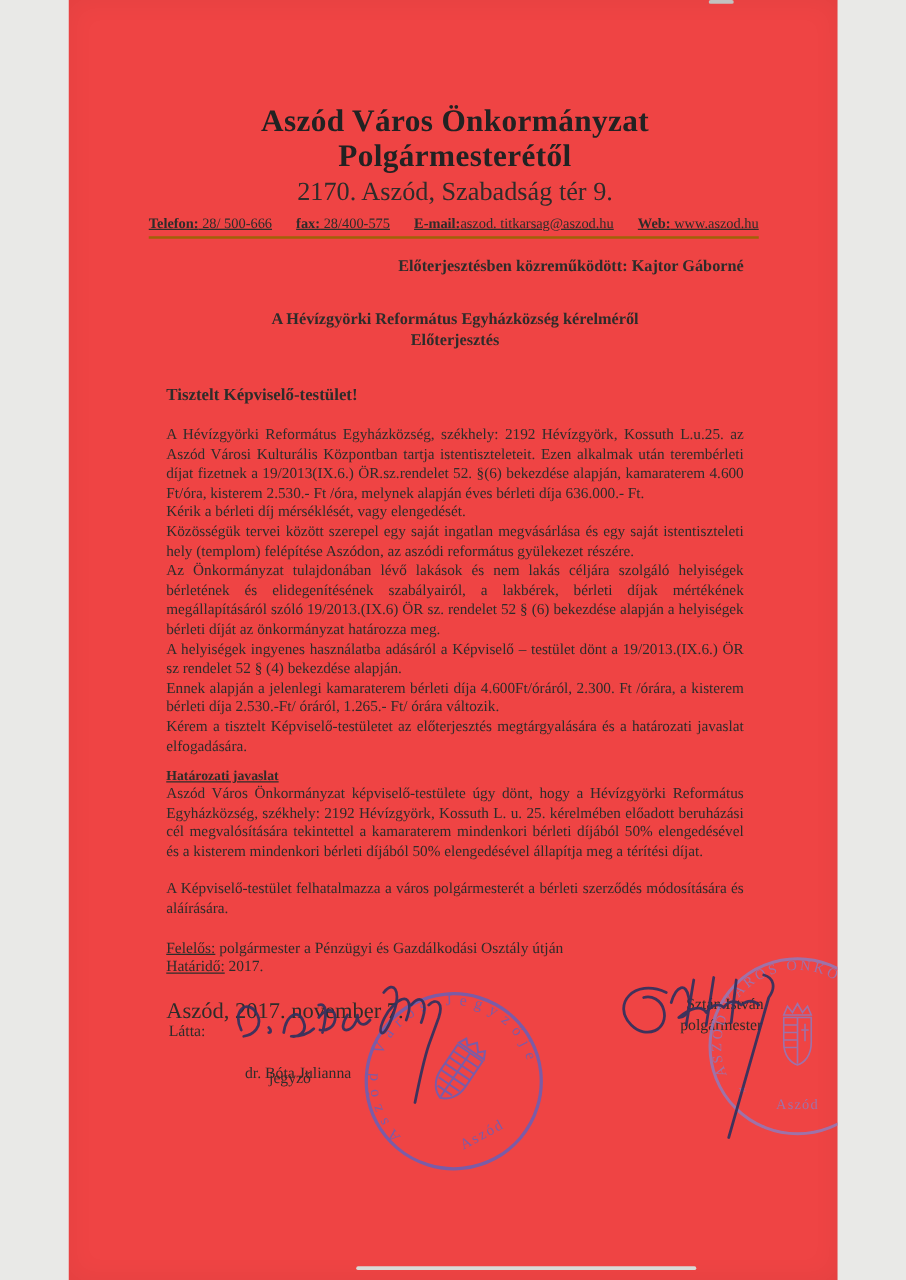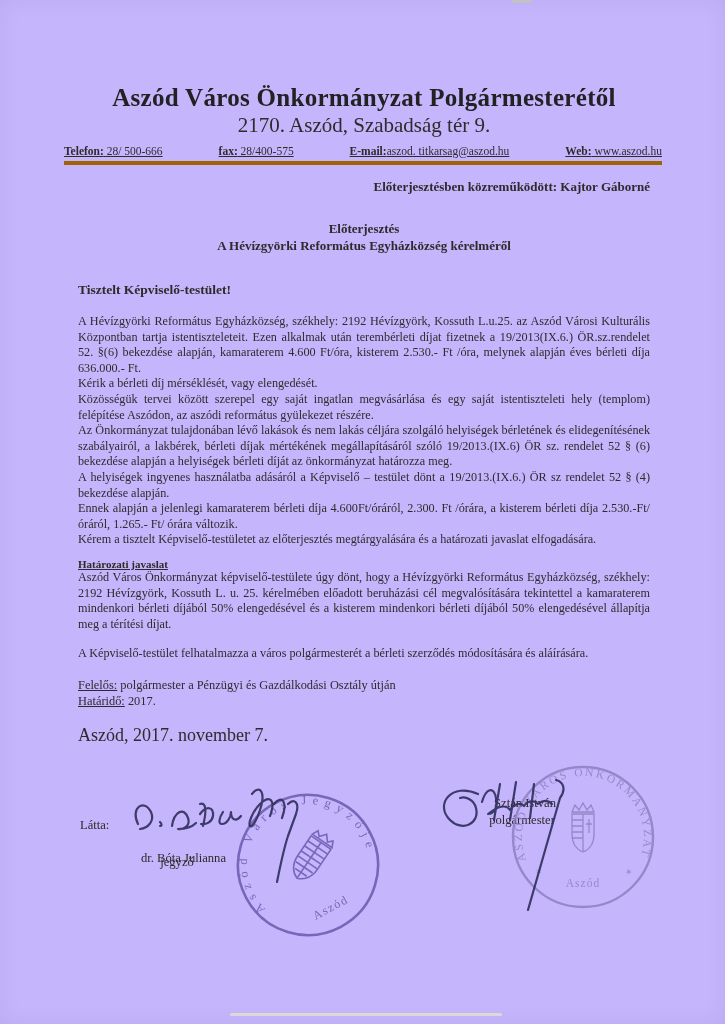--- a/index.html
+++ b/index.html
@@ -1,28 +1,28 @@
 <!DOCTYPE html>
 <html><head>
 <meta charset="utf-8">
 <style>
   * { margin:0; padding:0; box-sizing:border-box; }
   html,body { background:#e9e9e7; }
   .scan {
-    position:relative; width:725px; height:1024px; margin:0 auto;
-    background:#c4b5fd; overflow:hidden;
+    position:relative; width:615px; height:1024px; margin:0 auto;
+    background:#ef4444; overflow:hidden;
     font-family:"Liberation Serif", serif; color:#2e2c2a;
     box-shadow:inset 0 0 22px rgba(0,0,0,.055);
   }
   .content { padding:84px 75px 0 78px; }
   .org-title { text-align:center; font-size:25px; font-weight:bold; letter-spacing:.3px; color:#222; }
   .org-address { text-align:center; font-size:21px; margin-top:1px; }
   .contact-bar {
     display:flex; justify-content:space-between; align-items:baseline;
-    margin:7px -12px 0 -14px; padding-bottom:4px; border-bottom:4px solid #a16207;
+    margin:7px -12px 0 -14px; padding-bottom:4px; border-bottom:2px solid #a16207;
     font-size:11.5px; white-space:nowrap;
   }
   .contact-bar b { font-weight:bold; }
   .contact-bar .seg { text-decoration:underline; }
   .contributor { margin-top:14px; text-align:right; font-weight:bold; font-size:13px; }
   .title-block { margin-top:26px; text-align:center; font-weight:bold; font-size:13px; line-height:16.5px; }
   .salutation { margin-top:28px; font-weight:bold; font-size:13.5px; }
   .bodytext { margin-top:16px; font-size:12.2px; line-height:15.6px; text-align:justify; }
   .bodytext p { margin:0; }
   .res-heading { margin-top:10px; font-size:11px; font-weight:bold; text-decoration:underline; }
@@ -55,22 +55,22 @@
     <div class="contact-bar">
       <span class="seg"><b>Telefon:</b><span> 28/ 500-666</span></span>
       <span class="seg"><b>fax:</b><span> 28/400-575</span></span>
       <span class="seg"><b>E-mail:</b><span>aszod. titkarsag@aszod.hu</span></span>
       <span class="seg"><b>Web:</b><span> www.aszod.hu</span></span>
     </div>
 
     <div class="contributor">Előterjesztésben közreműködött: Kajtor Gáborné</div>
 
     <div class="title-block">
+      <div>A Hévízgyörki Református Egyházközség  kérelméről</div>
       <div>Előterjesztés</div>
-      <div>A Hévízgyörki Református Egyházközség  kérelméről</div>
     </div>
 
     <div class="salutation">Tisztelt Képviselő-testület!</div>
 
     <div class="bodytext">
       <p>A Hévízgyörki Református Egyházközség, székhely: 2192 Hévízgyörk, Kossuth L.u.25. az Aszód Városi Kulturális Központban tartja istentiszteleteit. Ezen alkalmak után terembérleti díjat fizetnek a 19/2013(IX.6.) ÖR.sz.rendelet 52. §(6) bekezdése alapján, kamaraterem 4.600 Ft/óra, kisterem  2.530.- Ft /óra, melynek alapján éves bérleti díja 636.000.- Ft.</p>
       <p>Kérik a bérleti díj mérséklését, vagy elengedését.</p>
       <p>Közösségük tervei között szerepel egy saját ingatlan megvásárlása és egy saját  istentiszteleti hely (templom) felépítése Aszódon, az aszódi református gyülekezet részére.</p>
       <p>Az Önkormányzat tulajdonában lévő lakások és nem lakás céljára szolgáló helyiségek bérletének és elidegenítésének szabályairól, a lakbérek, bérleti díjak mértékének megállapításáról szóló 19/2013.(IX.6) ÖR sz. rendelet 52 § (6) bekezdése alapján a helyiségek bérleti díját az önkormányzat határozza meg.</p>
       <p>A helyiségek ingyenes használatba adásáról a Képviselő – testület dönt a 19/2013.(IX.6.) ÖR sz rendelet 52 § (4) bekezdése alapján.</p>

